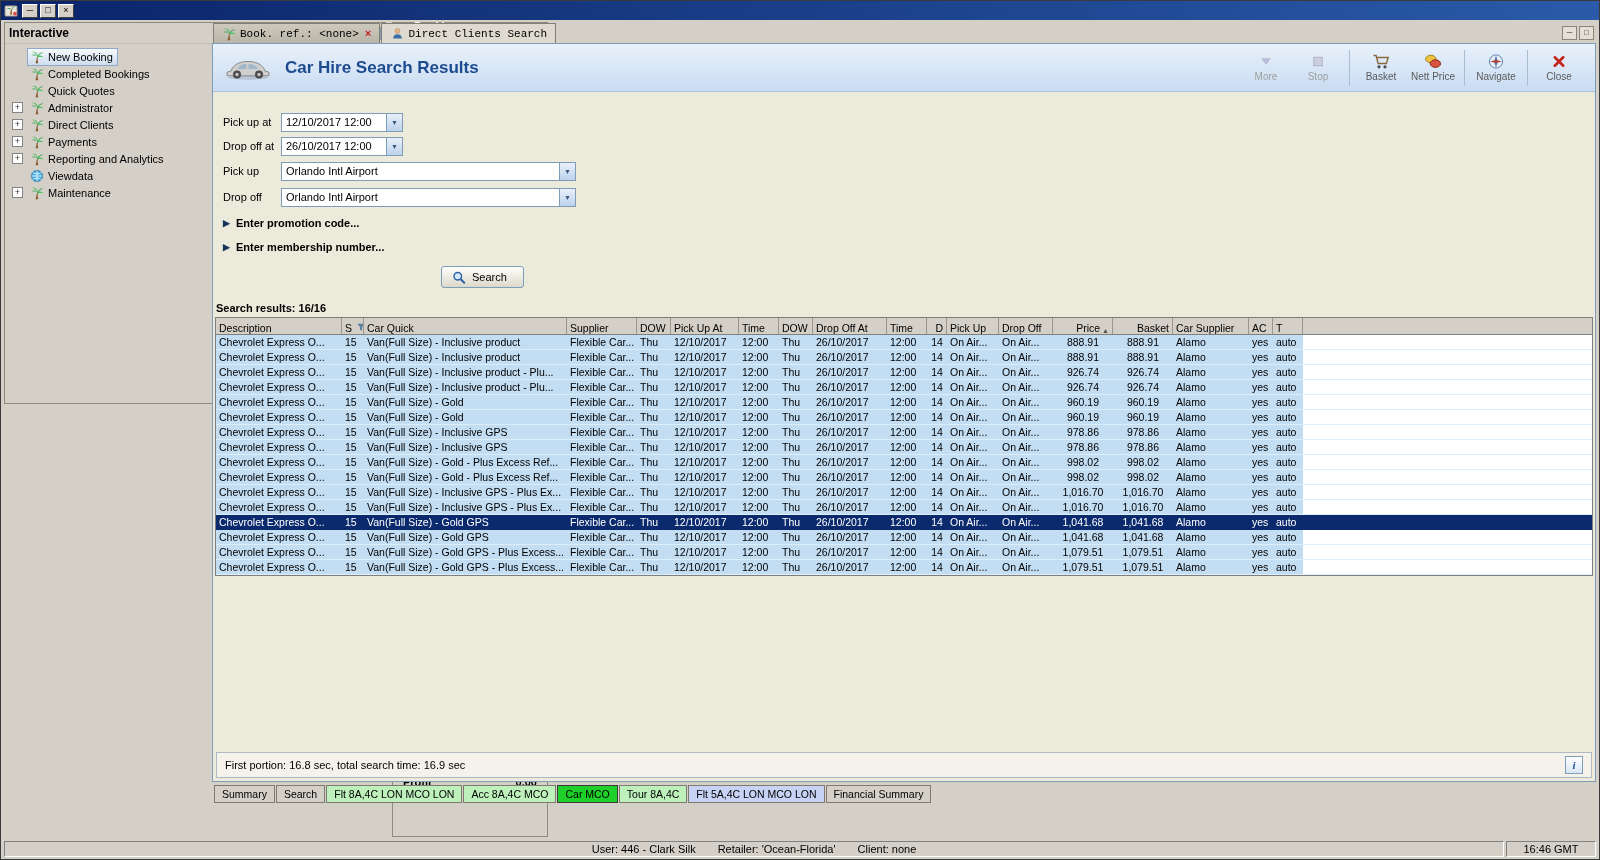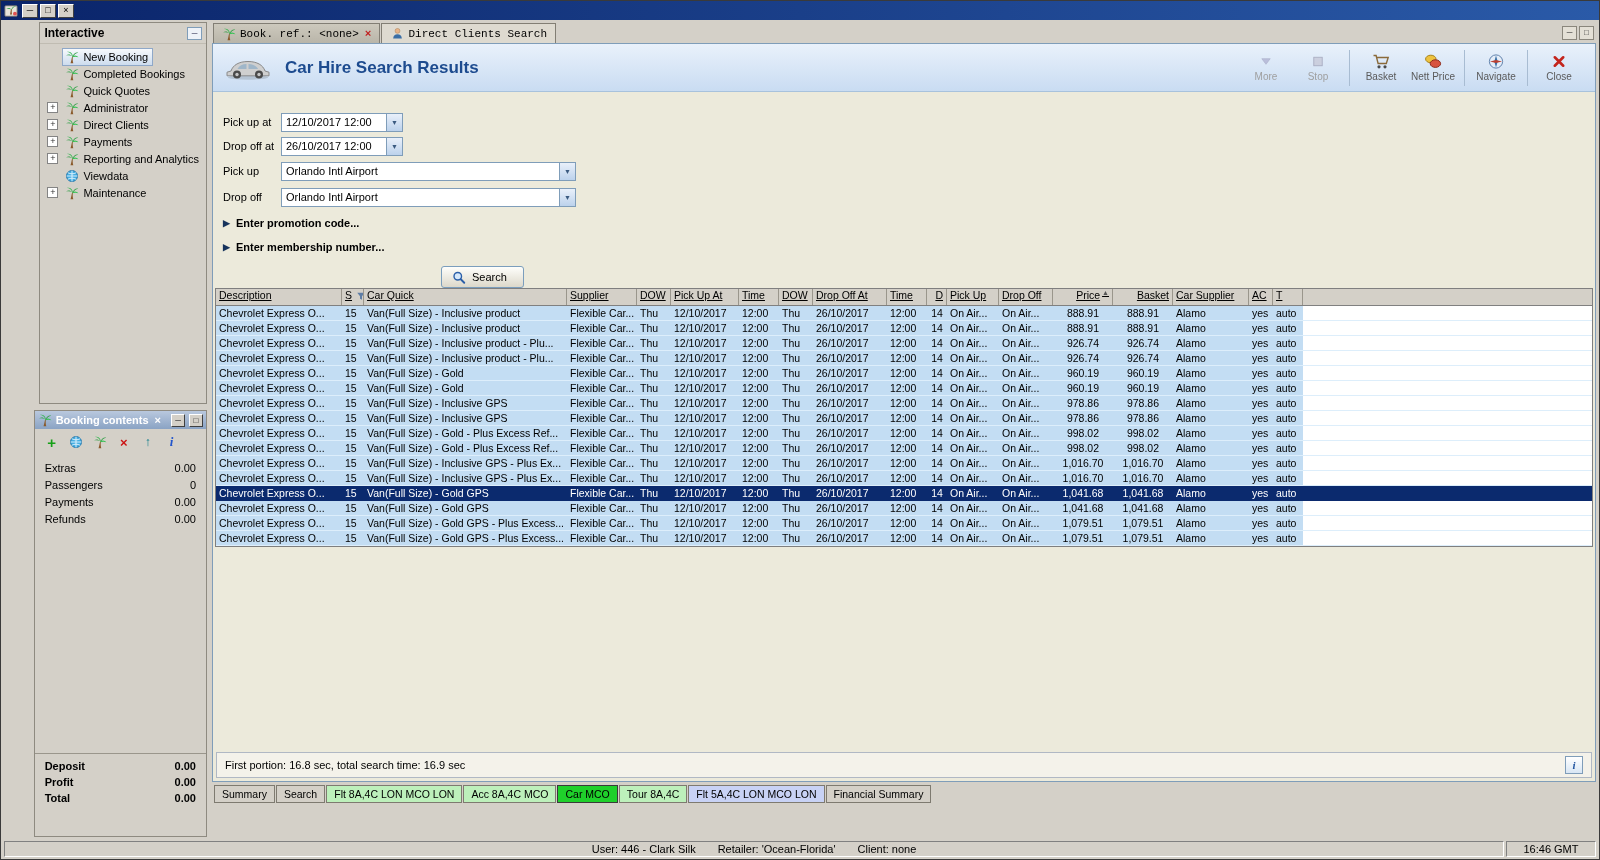--- a/index.html
+++ b/index.html
@@ -29,21 +29,21 @@
   .winbtn {
     width: 16px; height: 14px; background: #d4d0c8; color: #000;
     border: 1px solid; border-color: #fff #404040 #404040 #fff;
     font-size: 9px; line-height: 11px; text-align: center; cursor: default;
   }
   
   .menubar { height: 20px; flex: 0 0 20px; display: flex; align-items: center; padding-left: 2px; background: #d4d0c8; border-bottom: 1px solid #b8b4aa; }
   .menu-item { padding: 2px 8px; }
   
   .body { flex: 1; display: flex; padding: 2px 3px 2px 3px; gap: 5px; min-height: 0; }
-  .left-col { width: 203px; flex: 0 0 203px; display: flex; flex-direction: column; gap: 6px; min-height: 0; align-items: flex-end; }
+  .left-col { width: 203px; flex: 0 0 203px; display: flex; flex-direction: row; gap: 6px; min-height: 0; }
   .panel { border: 1px solid #8e8a80; background: #d4d0c8; }
   
   .sidebar { height: 382px; flex: 0 0 382px; display: flex; flex-direction: column; }
   .panel-header { height: 21px; display: flex; align-items: center; padding: 2px 4px; font-weight: bold; font-size: 12px; border-bottom: 1px solid #c0bcb2; }
   .panel-header span:first-child { flex: 1; }
   .ph-btn { width: 15px; height: 13px; border: 1px solid #7f9db9; background: #eef2f8; color: #335; font-size: 8px; line-height: 11px; text-align: center; }
   .tree { padding: 4px 2px; }
   .tree-item { height: 17px; display: flex; align-items: center; padding-left: 5px; white-space: nowrap; }
   .expander {
     width: 11px; height: 11px; flex: 0 0 11px; margin-right: 4px;
@@ -133,23 +133,23 @@
     display: inline-flex; align-items: center; gap: 6px; padding: 3px 16px 3px 10px;
     border: 1px solid #7b9ebd; border-radius: 3px;
     background: linear-gradient(#fefefb, #dcd8ca);
     font-family: "Liberation Sans", sans-serif; font-size: 11px;
   }
   .results-label { font-weight: bold; padding: 14px 0 3px 3px; }
   
   .rtable { margin: 0 2px; border: 1px solid #7f7f7f; background: #fff; }
   .t-head { display: flex; height: 17px; background: #d4d0c8; border-bottom: 1px solid #808080; }
   .t-hcell {
-    display: flex; align-items: flex-start; gap: 2px; padding: 0 3px;
+    display: flex; align-items: flex-end; gap: 2px; padding: 0 3px;
     border-right: 1px solid #9a968c; font-size: 10.5px;
-    white-space: nowrap; overflow: hidden; flex: 0 0 auto; text-decoration: underline;
+    white-space: nowrap; overflow: hidden; flex: 0 0 auto;
   }
   .t-hcell.right { justify-content: flex-end; }
   .t-fill { flex: 1 1 auto !important; border-right: none; }
   .sort { font-size: 7px; color: #555; }
   .t-body { }
   .t-row { display: flex; height: 15px; border-bottom: 1px solid #ddeefb; background: #fff; }
   .t-cell {
     padding: 0 3px; font-size: 10.5px; line-height: 14px;
     white-space: nowrap; overflow: hidden; background: #c3ddf3; flex: 0 0 auto;
   }
@@ -590,20 +590,21 @@
                   <svg width="15" height="15" viewBox="0 0 16 16">
                     <circle cx="6.6" cy="6.6" r="4.3" fill="#d6e8fa" stroke="#2b5fa8" stroke-width="1.6"></circle>
                     <path d="M10 10l4 4" stroke="#2b5fa8" stroke-width="2.2" stroke-linecap="round"></path>
                   </svg>
                 </span>
               <span>Search</span>
             </button>
           </div>
         </div>
 
+        <div class="results-label">Search results: 16/16</div>
 
         <div class="rtable">
           <div class="t-head">
               <div class="t-hcell" style="width: 126px;">
                 <span>Description</span>
               </div>
               <div class="t-hcell" style="width: 22px;">
                 <span>S</span>
                 <span class="ic sm">
                   <svg width="10" height="10" viewBox="0 0 12 12">

